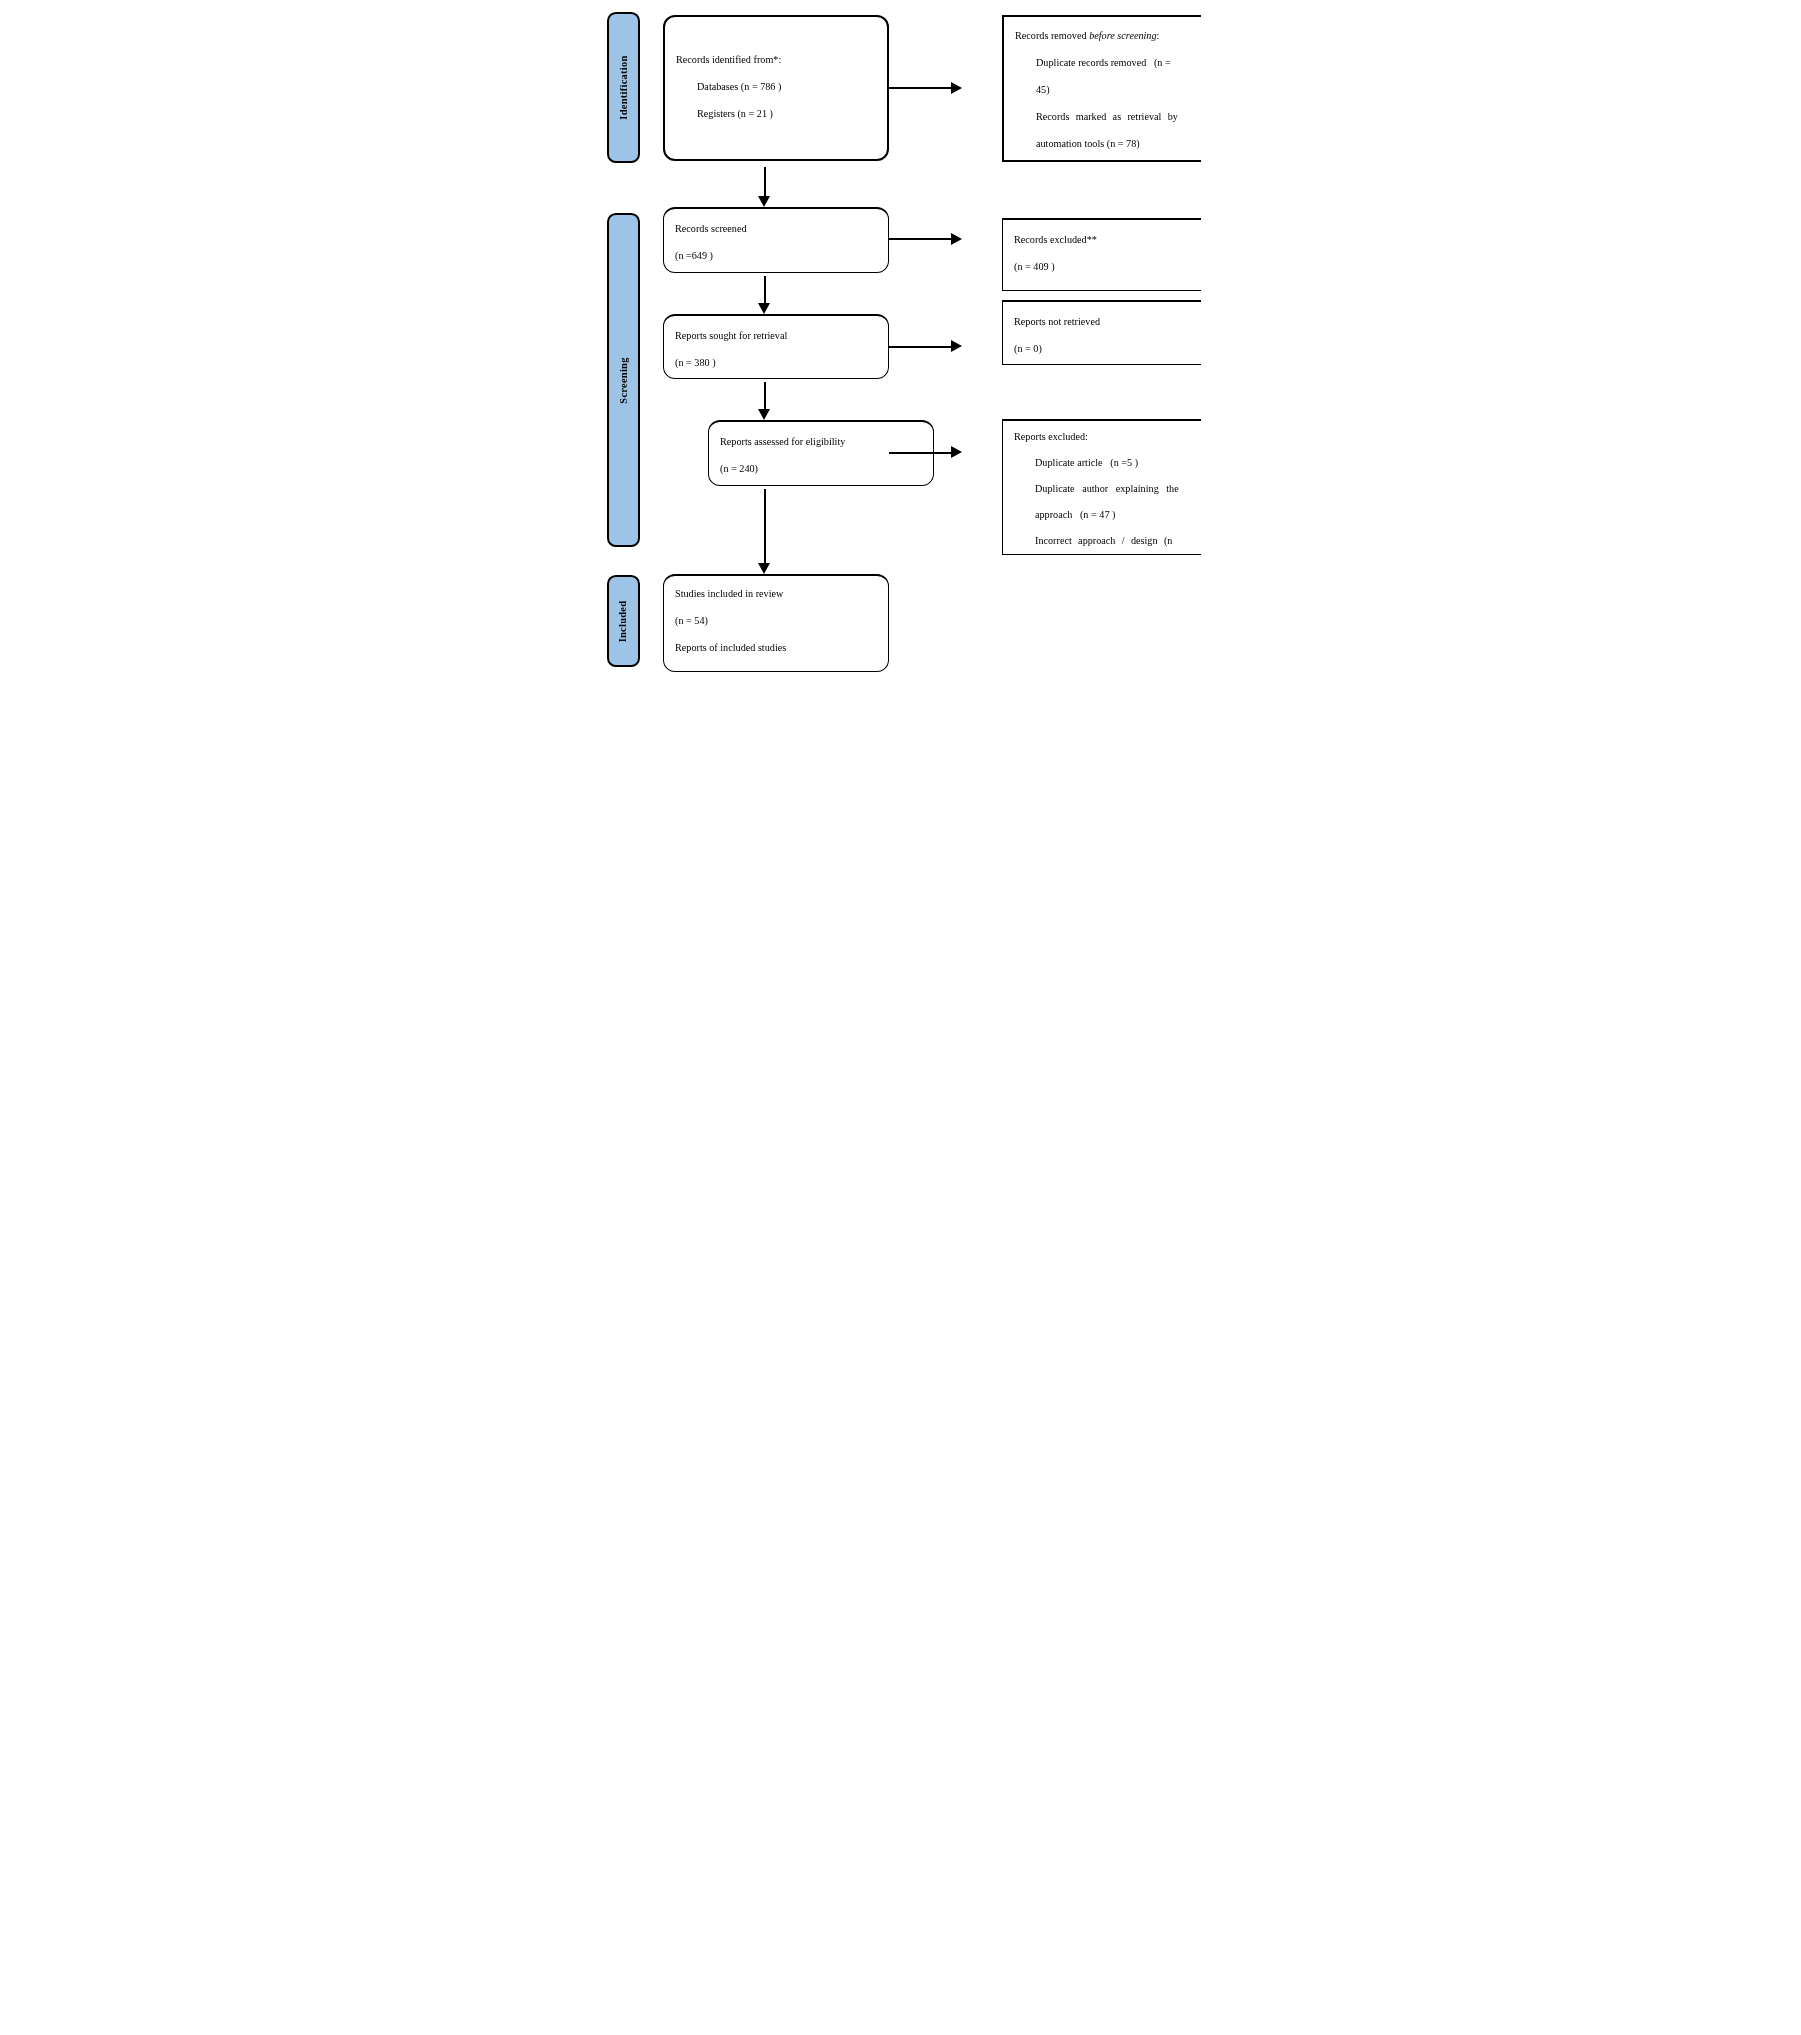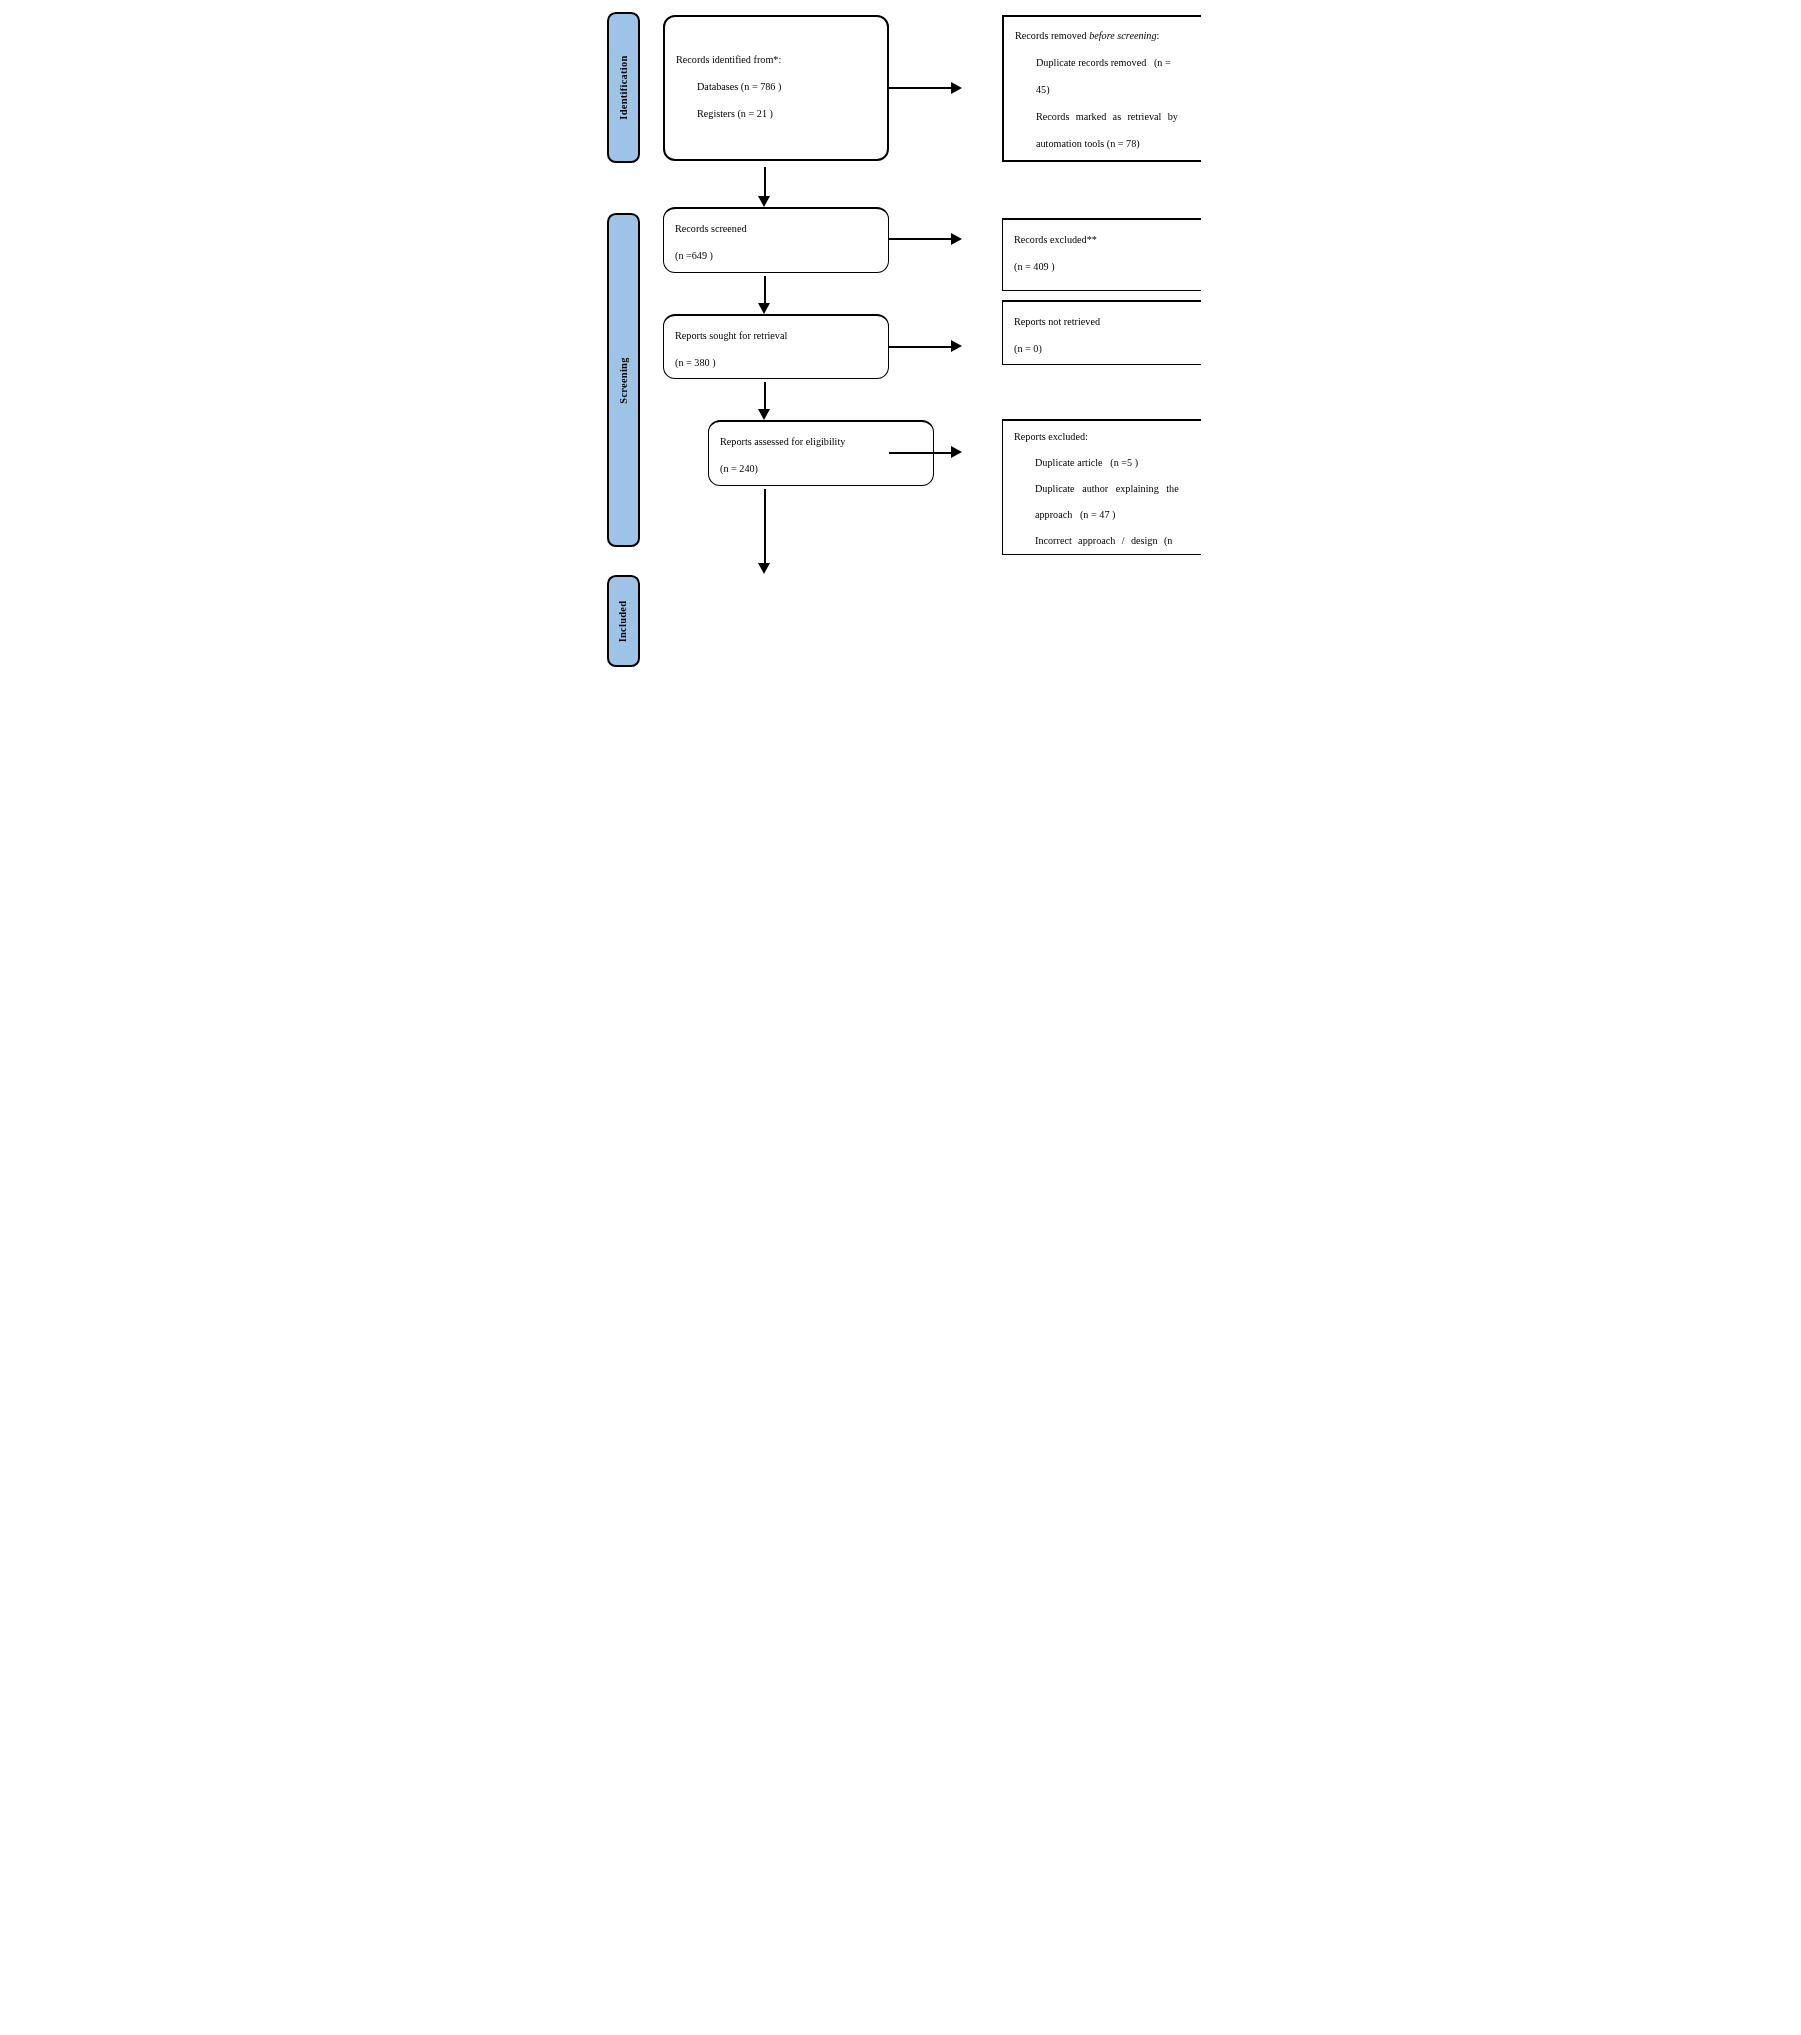--- a/index.html
+++ b/index.html
@@ -86,20 +86,25 @@
   <div class="box col-l" id="box-sought">
     <div class="line">Reports sought for retrieval</div>
     <div class="line">(n = 380 )</div>
   </div>
 
   <div class="box col-l" id="box-assessed">
     <div class="line">Reports assessed for eligibility</div>
     <div class="line">(n = 240)</div>
   </div>
 
+  <div class="box col-l" id="box-included">
+    <div class="line">Studies included in review</div>
+    <div class="line">(n = 54)</div>
+    <div class="line">Reports of included studies</div>
+  </div>
 
   <div class="box col-r" id="box-removed">
     <div class="line"><span>Records removed </span><i>before screening</i><span>:</span></div>
     <div class="line ind">Duplicate records removed   (n =</div>
     <div class="line ind">45)</div>
     <div class="line ind sp7">Records marked as retrieval by</div>
     <div class="line ind">automation tools (n = 78)</div>
   </div>
 
   <div class="box col-r" id="box-excluded">

